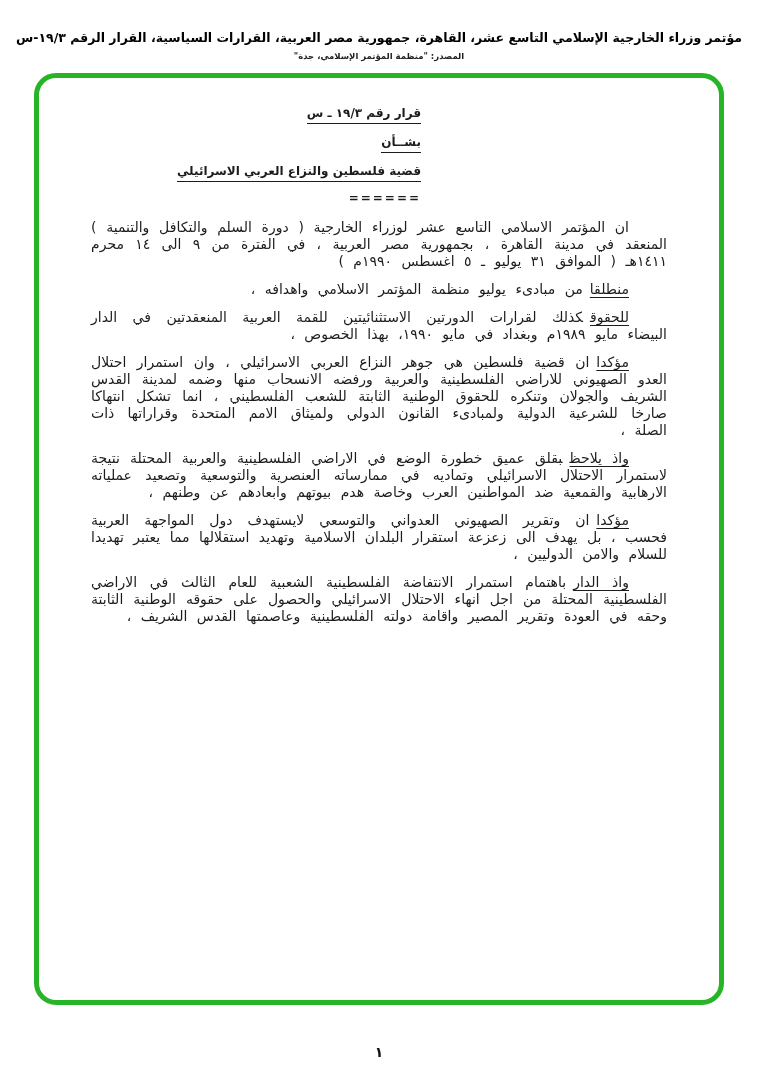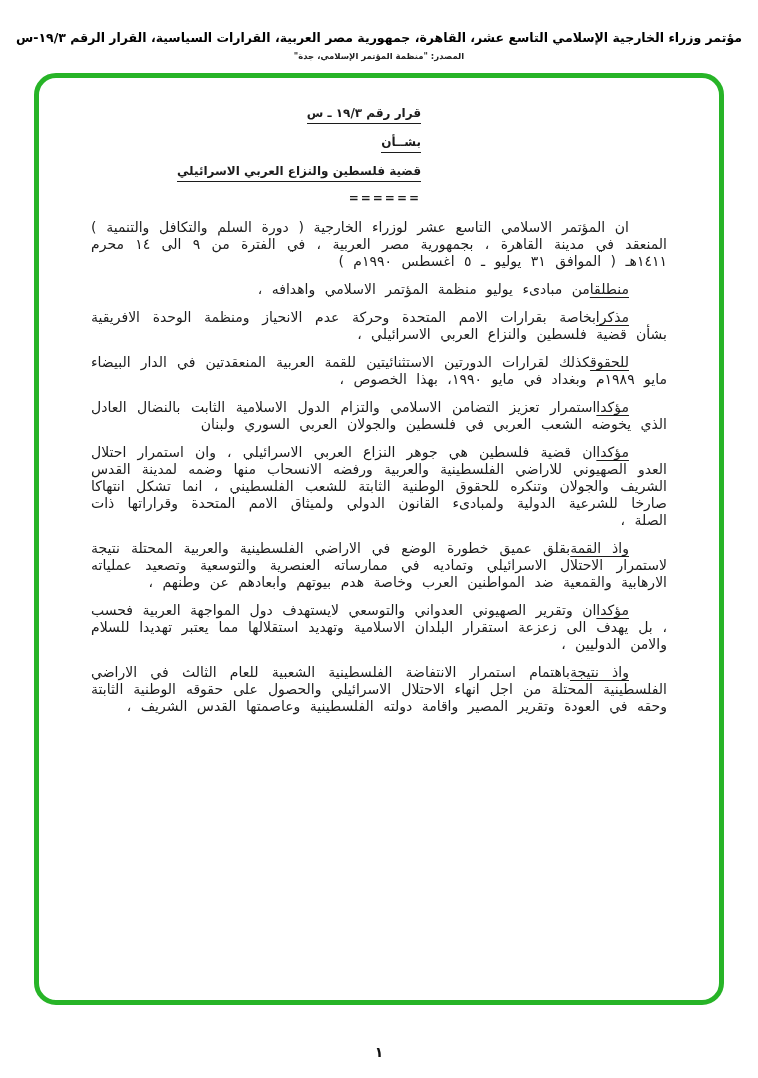--- a/index.html
+++ b/index.html
@@ -70,21 +70,21 @@
     word-spacing:5px;
   }
   .para{
     margin:0 0 11px 0;
     text-indent:38px;
   }
   .p-lead{
     text-decoration:underline;
     text-underline-offset:3px;
   }
-  .p-lead:not(:empty){margin-left:0;}
+  .p-lead:not(:empty){margin-left:7px;}
   .page-number{
     position:absolute;
     bottom:18px;
     left:0;right:0;
     text-align:center;
     font-size:14px;
     font-weight:bold;
     color:#111;
   }
 </style>
@@ -101,26 +101,24 @@
     <div class="title-block">
       <div><span class="title-line">قرار رقم ١٩/٣ ـ س</span></div>
       <div><span class="title-line">بشــأن</span></div>
       <div><span class="title-line">قضية فلسطين والنزاع العربي الاسرائيلي</span></div>
       <div class="title-sep">======</div>
     </div>
 
     <div class="doc-body">
       <p class="para"><span class="p-lead"></span><span>ان المؤتمر الاسلامي التاسع عشر لوزراء الخارجية ( دورة السلم والتكافل والتنمية ) المنعقد في مدينة القاهرة ، بجمهورية مصر العربية ، في الفترة من ٩ الى ١٤ محرم ١٤١١هـ ( الموافق ٣١ يوليو ـ ٥ اغسطس ١٩٩٠م )</span></p>
       <p class="para"><span class="p-lead">منطلقا</span><span>من مبادىء يوليو منظمة المؤتمر الاسلامي واهدافه ،</span></p>
-      <p class="para"><span class="p-lead">مذكرا</span><span>بخاصة بقرارات الامم المتحدة وحركة عدم الانحياز ومنظمة الوحدة الافريقية بشأن قضية فلسطين والنزاع العربي الاسرائيلي ،</span></p>
       <p class="para"><span class="p-lead">للحقوق</span><span>كذلك لقرارات الدورتين الاستثنائيتين للقمة العربية المنعقدتين في الدار البيضاء مايو ١٩٨٩م وبغداد في مايو ١٩٩٠، بهذا الخصوص ،</span></p>
-      <p class="para"><span class="p-lead">مؤكدا</span><span>استمرار تعزيز التضامن الاسلامي والتزام الدول الاسلامية الثابت بالنضال العادل الذي يخوضه الشعب العربي في فلسطين والجولان العربي السوري ولبنان</span></p>
       <p class="para"><span class="p-lead">مؤكدا</span><span>ان قضية فلسطين هي جوهر النزاع العربي الاسرائيلي ، وان استمرار احتلال العدو الصهيوني للاراضي الفلسطينية والعربية ورفضه الانسحاب منها وضمه لمدينة القدس الشريف والجولان وتنكره للحقوق الوطنية الثابتة للشعب الفلسطيني ، انما تشكل انتهاكا صارخا للشرعية الدولية ولمبادىء القانون الدولي ولميثاق الامم المتحدة وقراراتها ذات الصلة ،</span></p>
-      <p class="para"><span class="p-lead">واذ القمة</span><span>بقلق عميق خطورة الوضع في الاراضي الفلسطينية والعربية المحتلة نتيجة لاستمرار الاحتلال الاسرائيلي وتماديه في ممارساته العنصرية والتوسعية وتصعيد عملياته الارهابية والقمعية ضد المواطنين العرب وخاصة هدم بيوتهم وابعادهم عن وطنهم ،</span></p>
+      <p class="para"><span class="p-lead">واذ يلاحظ</span><span>بقلق عميق خطورة الوضع في الاراضي الفلسطينية والعربية المحتلة نتيجة لاستمرار الاحتلال الاسرائيلي وتماديه في ممارساته العنصرية والتوسعية وتصعيد عملياته الارهابية والقمعية ضد المواطنين العرب وخاصة هدم بيوتهم وابعادهم عن وطنهم ،</span></p>
       <p class="para"><span class="p-lead">مؤكدا</span><span>ان وتقرير الصهيوني العدواني والتوسعي لايستهدف دول المواجهة العربية فحسب ، بل يهدف الى زعزعة استقرار البلدان الاسلامية وتهديد استقلالها مما يعتبر تهديدا للسلام والامن الدوليين ،</span></p>
-      <p class="para"><span class="p-lead">واذ نتيجة</span><span>باهتمام استمرار الانتفاضة الفلسطينية الشعبية للعام الثالث في الاراضي الفلسطينية المحتلة من اجل انهاء الاحتلال الاسرائيلي والحصول على حقوقه الوطنية الثابتة وحقه في العودة وتقرير المصير واقامة دولته الفلسطينية وعاصمتها القدس الشريف ،</span></p>
+      <p class="para"><span class="p-lead">واذ الدار</span><span>باهتمام استمرار الانتفاضة الفلسطينية الشعبية للعام الثالث في الاراضي الفلسطينية المحتلة من اجل انهاء الاحتلال الاسرائيلي والحصول على حقوقه الوطنية الثابتة وحقه في العودة وتقرير المصير واقامة دولته الفلسطينية وعاصمتها القدس الشريف ،</span></p>
     </div>
 
   </div>
 
   <div class="page-number">١</div>
 
 </div>
 
 </body></html>

